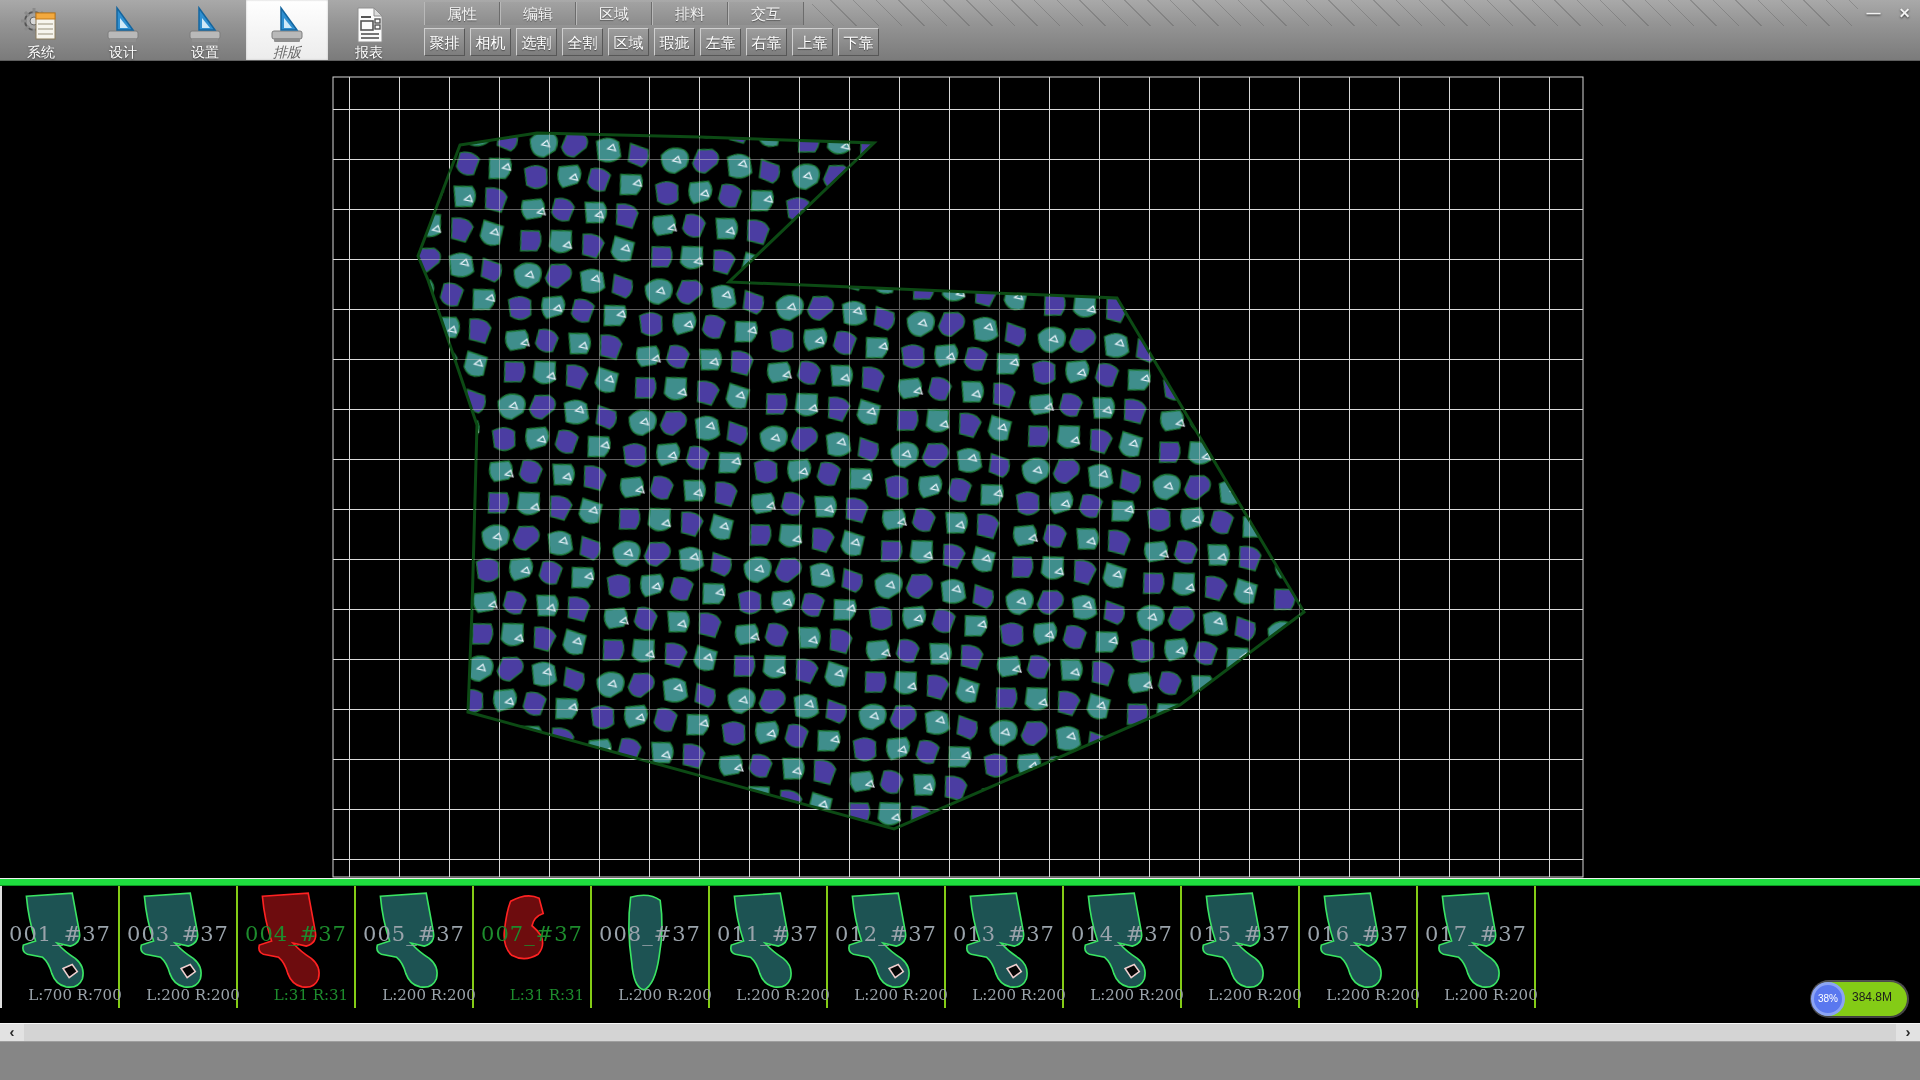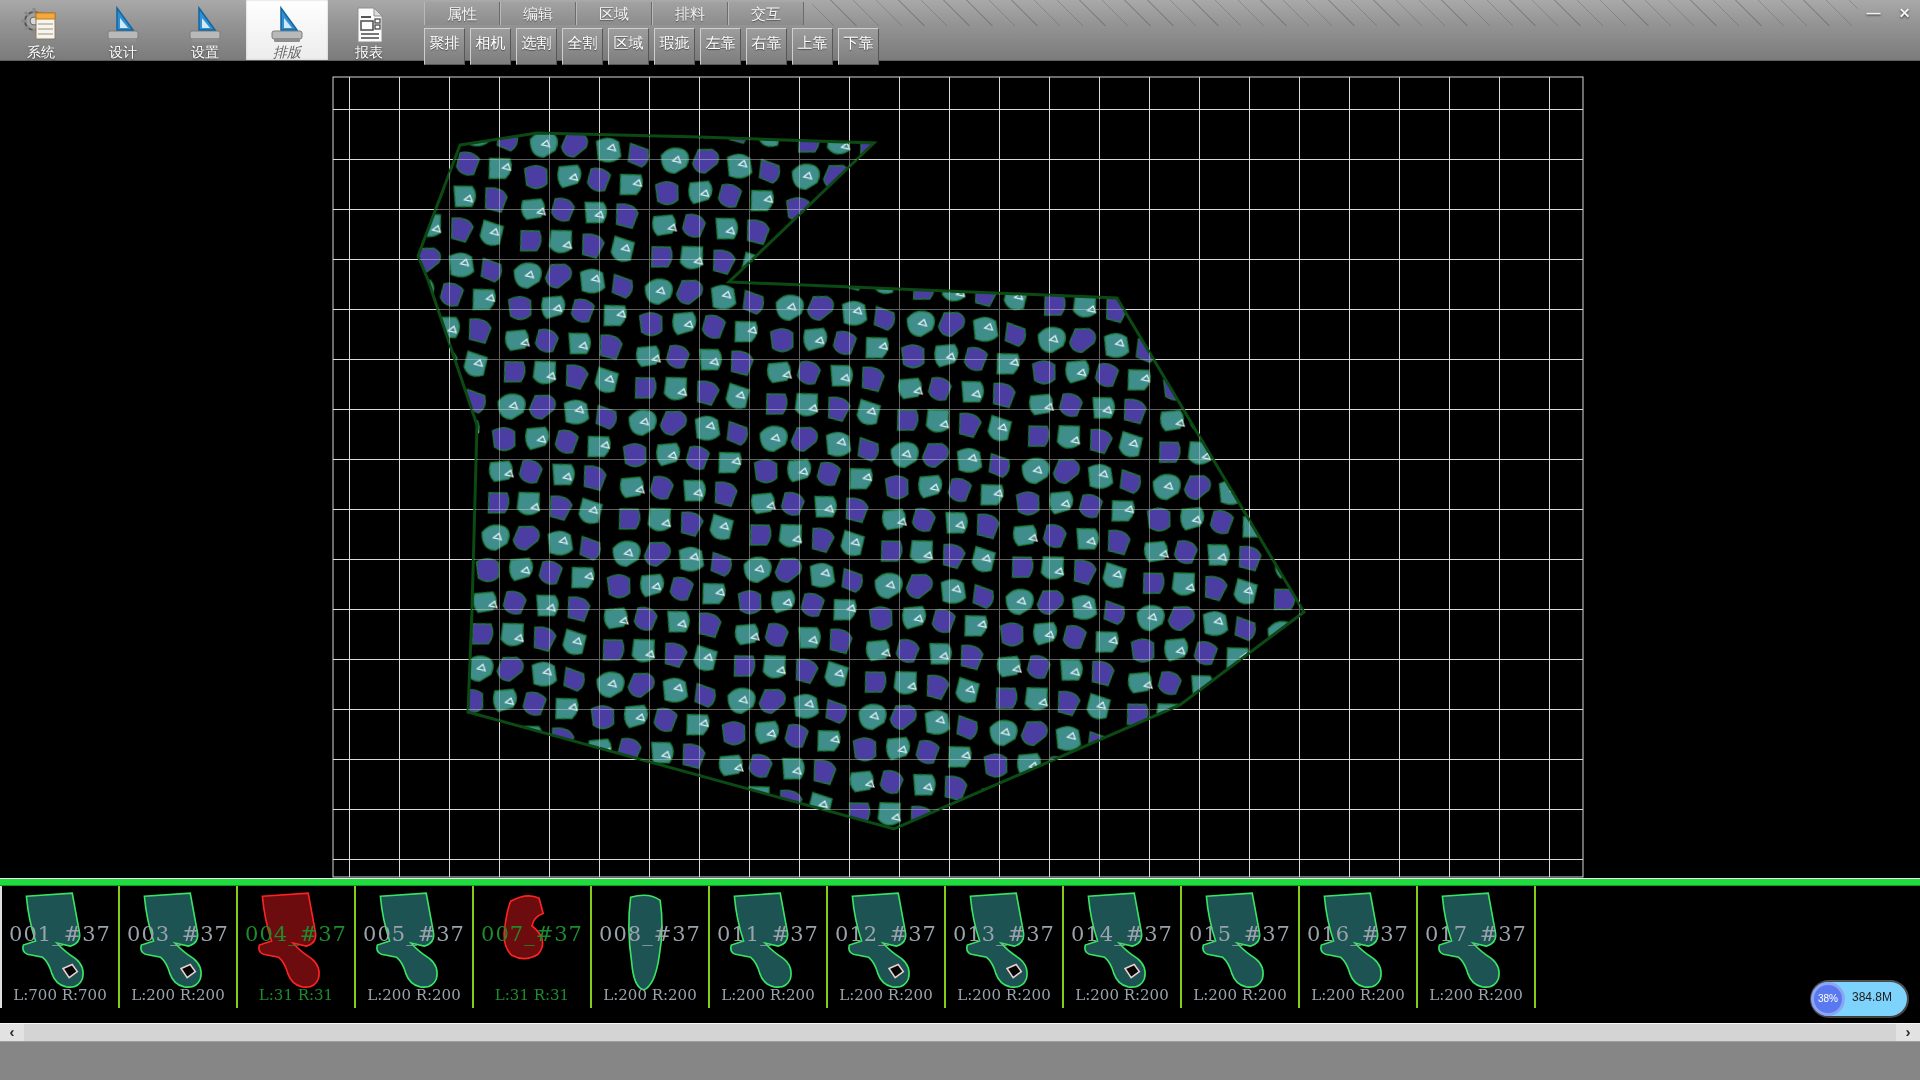--- a/index.html
+++ b/index.html
@@ -16,46 +16,46 @@
   .icon-btn{width:82px;height:60px;display:flex;flex-direction:column;align-items:center;justify-content:flex-end;cursor:default;}
   .icon-btn svg{width:40px;height:40px;margin-top:1px;}
   .icon-btn .lbl{font-size:14px;color:#fff;text-shadow:0 1px 2px rgba(40,40,40,.8);line-height:15px;}
   .icon-btn.active{background:linear-gradient(180deg,#ffffff,#ececec);box-shadow:inset 0 0 2px #bbb;}
   .icon-btn.active .lbl{color:#666;text-shadow:none;font-style:italic;}
   .menubar{position:absolute;left:424px;top:1px;height:24px;display:flex;align-items:center;}
   .menu-btn{width:74px;height:23px;line-height:23px;text-align:center;font-size:15px;color:#f4f4f4;
             text-shadow:0 1px 1px rgba(0,0,0,.45);border-left:1px solid #b9b9b9;border-right:1px solid #6c6c6c;
             background:linear-gradient(180deg,#a2a2a2,#8c8c8c);}
   .toolrow{position:absolute;left:424px;top:28px;height:29px;display:flex;}
-  .tool-btn{width:41px;height:37px;line-height:27px;text-align:center;font-size:15px;color:#fff;
+  .tool-btn{width:41px;height:28px;line-height:27px;text-align:center;font-size:15px;color:#fff;
             text-shadow:0 1px 1px rgba(0,0,0,.5);margin-right:5px;
             background:linear-gradient(180deg,#9d9d9d,#7d7d7d);
             border:1px solid;border-color:#cfcfcf #575757 #575757 #cfcfcf;box-sizing:border-box;}
   .winctrl{position:absolute;right:2px;top:2px;display:flex;gap:4px;}
   .win-btn{width:27px;height:23px;text-align:center;line-height:22px;color:#f2f2f2;font-size:14px;font-weight:bold;
            text-shadow:0 1px 2px #333;}
 
   
   .canvas{position:absolute;left:0;top:60px;width:1920px;height:818px;background:#000;}
 
   
   .strip-sep{position:absolute;left:0;top:878px;width:1920px;height:1px;background:#f0f0f0;}
   .strip-green{position:absolute;left:0;top:879px;width:1920px;height:6px;background:#1fdd3f;border-bottom:1px solid #0c9a22;}
   .strip{position:absolute;left:0;top:886px;width:2010px;height:122px;background:#000;display:flex;border-left:2px solid #dfdfdf;}
   .cell{position:relative;flex:0 0 116px;width:116px;height:122px;border-right:2px solid #84cc16;box-sizing:content-box;}
   .cell svg{position:absolute;left:2px;top:2px;width:112px;height:104px;}
   .cell .plabel{position:absolute;left:0;top:36px;width:100%;text-align:center;
                 font-family:"DejaVu Serif", serif;font-size:21px;letter-spacing:1px;}
   .cell .plr{position:absolute;left:0;bottom:4px;width:100%;text-align:center;
-             font-family:"DejaVu Serif", serif;font-size:15px;}
+             font-family:"DejaVu Serif", serif;font-size:15px;padding-left:15px;}
   .cell.teal{--f:#1d5353;--s:#3ae463;color:#9aa3ab;}
   .cell.red{--f:#6d0c0e;--s:#ff2222;color:#1d8c2d;}
 
   
-  .badge{position:absolute;left:1812px;top:982px;width:95px;height:34px;background:#7dd3fc;border-radius:17px;
+  .badge{position:absolute;left:1812px;top:982px;width:95px;height:34px;background:#84cc16;border-radius:17px;
          box-shadow:0 1px 5px rgba(0,0,0,.55), 0 0 0 2px rgba(255,255,255,.35);z-index:9;}
   .badge-circle{position:absolute;left:-1px;top:0;width:34px;height:34px;border-radius:50%;
                 background:#5a78ef;border:3px solid #8fa5f4;border-color:#8ca4f4;box-sizing:border-box;
                 color:#fff;font-size:10px;line-height:28px;text-align:center;}
   .badge-mem{position:absolute;left:40px;top:8px;font-size:12px;color:#1c1c1c;}
 
   
   .hscroll{position:absolute;left:0;top:1023px;width:1920px;height:18px;background:#d4d4d4;
            border-top:1px solid #f7f7f7;box-sizing:border-box;}
   .hscroll .arr{position:absolute;top:0;width:24px;height:17px;text-align:center;line-height:16px;

